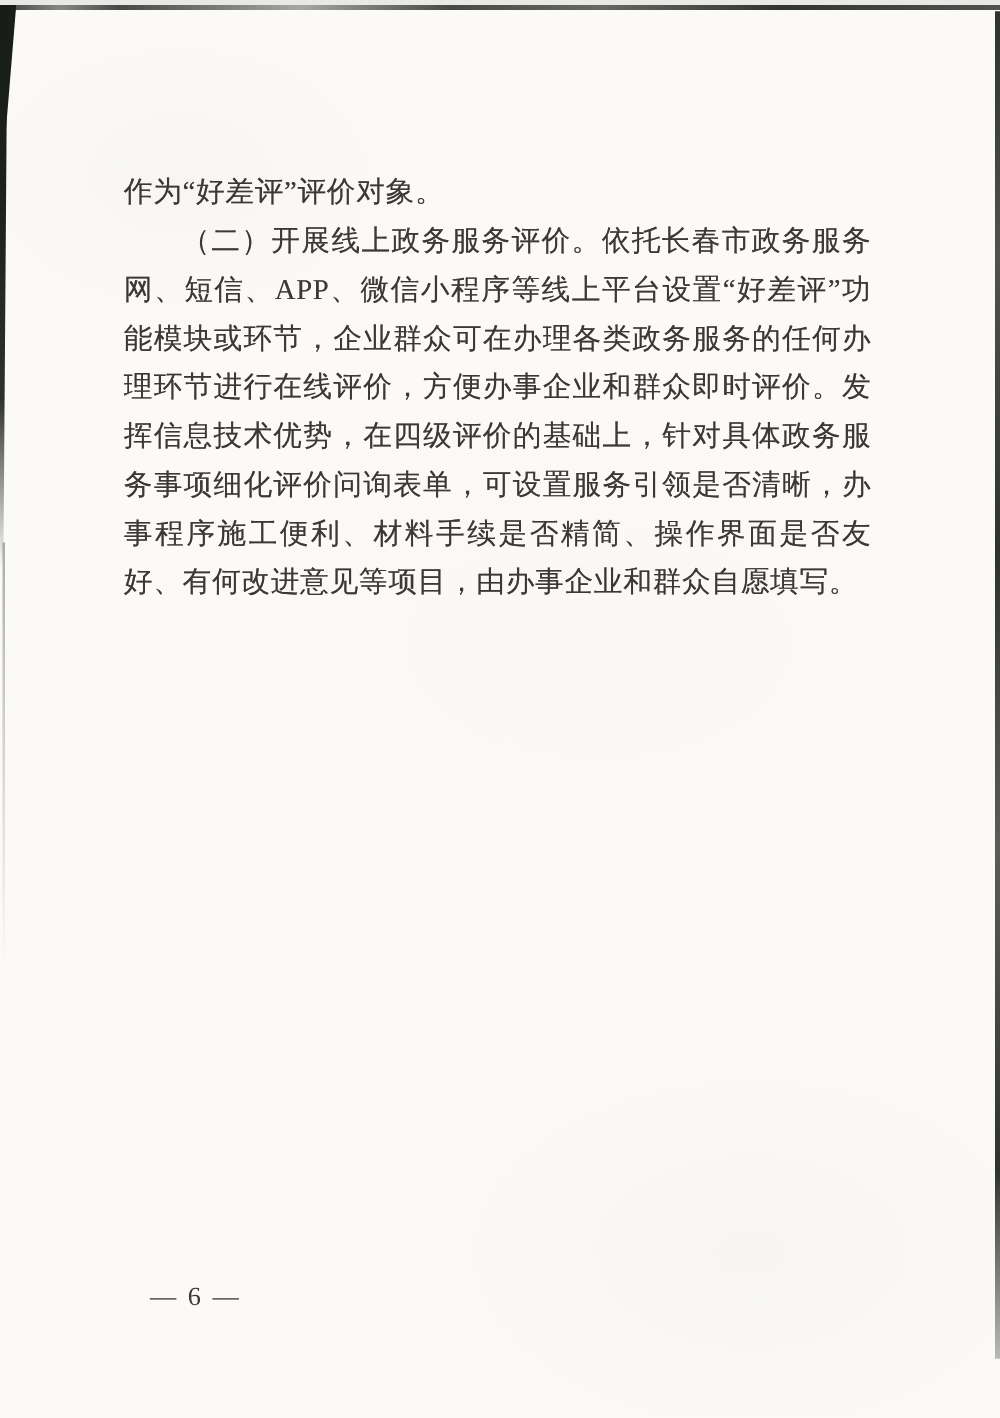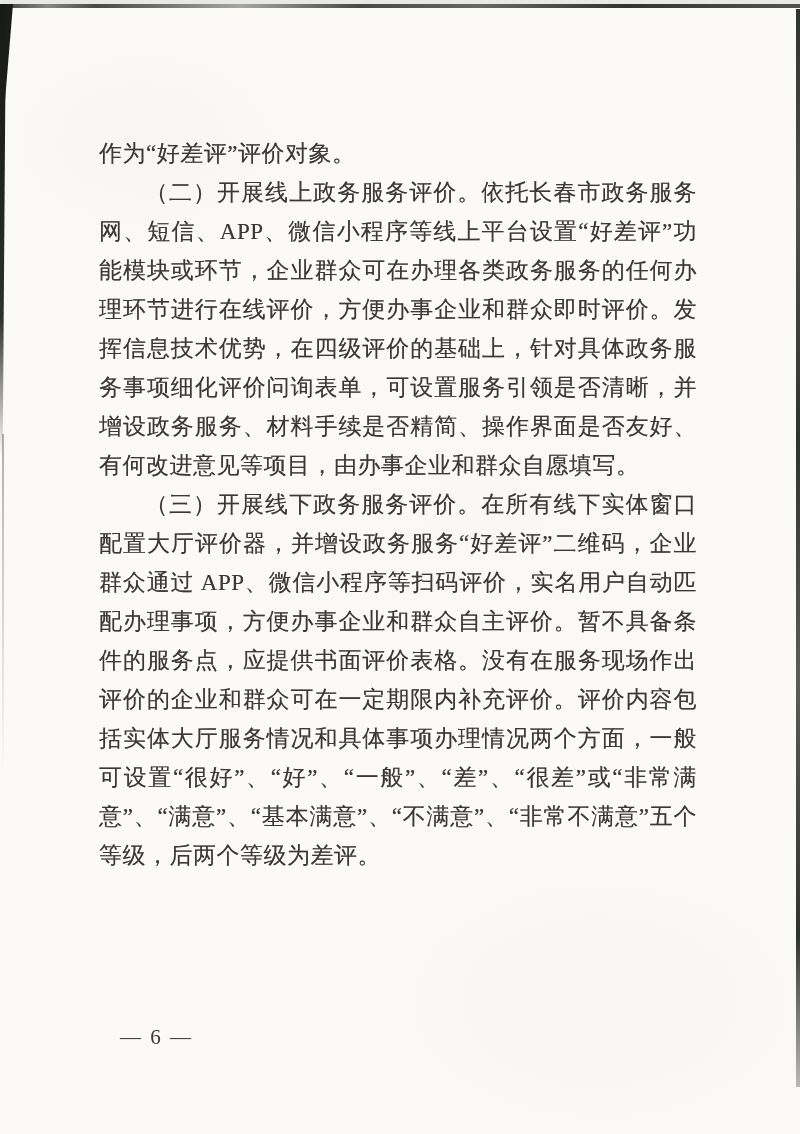--- a/index.html
+++ b/index.html
@@ -90,18 +90,17 @@
 
   <div class="scan-top-band"></div>
   <div class="scan-left-wedge"></div>
   <div class="scan-left-strip"></div>
   <div class="scan-left-thin"></div>
   <div class="scan-right-strip"></div>
   <div class="scan-bottom-line"></div>
 
   <div class="body-text" id="paragraph-container">
       <p class="">作为“好差评”评价对象。</p>
-      <p class="indent">（二）开展线上政务服务评价。依托长春市政务服务网、短信、APP、微信小程序等线上平台设置“好差评”功能模块或环节，企业群众可在办理各类政务服务的任何办理环节进行在线评价，方便办事企业和群众即时评价。发挥信息技术优势，在四级评价的基础上，针对具体政务服务事项细化评价问询表单，可设置服务引领是否清晰，并增设政务服务、材料手续是否精简、操作界面是否友好、有何改进意见等项目，由办事企业和群众自愿填写。</p>
-      <p class="indent">（三）开展线下政务服务评价。在所有线下实体窗口配置大厅评价器，并增设政务服务“好差评”二维码，企业群众通过 APP、微信小程序等扫码评价，实名用户自动匹配办理事项，方便办事企业和群众自主评价。暂不具备条件的服务点，应提供书面评价表格。没有在服务现场作出评价的企业和群众可在一定期限内补充评价。评价内容包括实体大厅服务情况和具体事项办理情况两个方面，一般可设置“很好”、“好”、“一般”、“差”、“很差”或“非常满意”、“满意”、“基本满意”、“不满意”、“非常不满意”五个等级，后两个等级为差评。</p>
+      <p class="indent">（二）开展线上政务服务评价。依托长春市政务服务网、短信、APP、微信小程序等线上平台设置“好差评”功能模块或环节，企业群众可在办理各类政务服务的任何办理环节进行在线评价，方便办事企业和群众即时评价。发挥信息技术优势，在四级评价的基础上，针对具体政务服务事项细化评价问询表单，可设置服务引领是否清晰，办事程序施工便利、材料手续是否精简、操作界面是否友好、有何改进意见等项目，由办事企业和群众自愿填写。</p>
     </div>
 
   <div class="page-footer">— 6 —</div>
 </div>
 
 </body></html>

